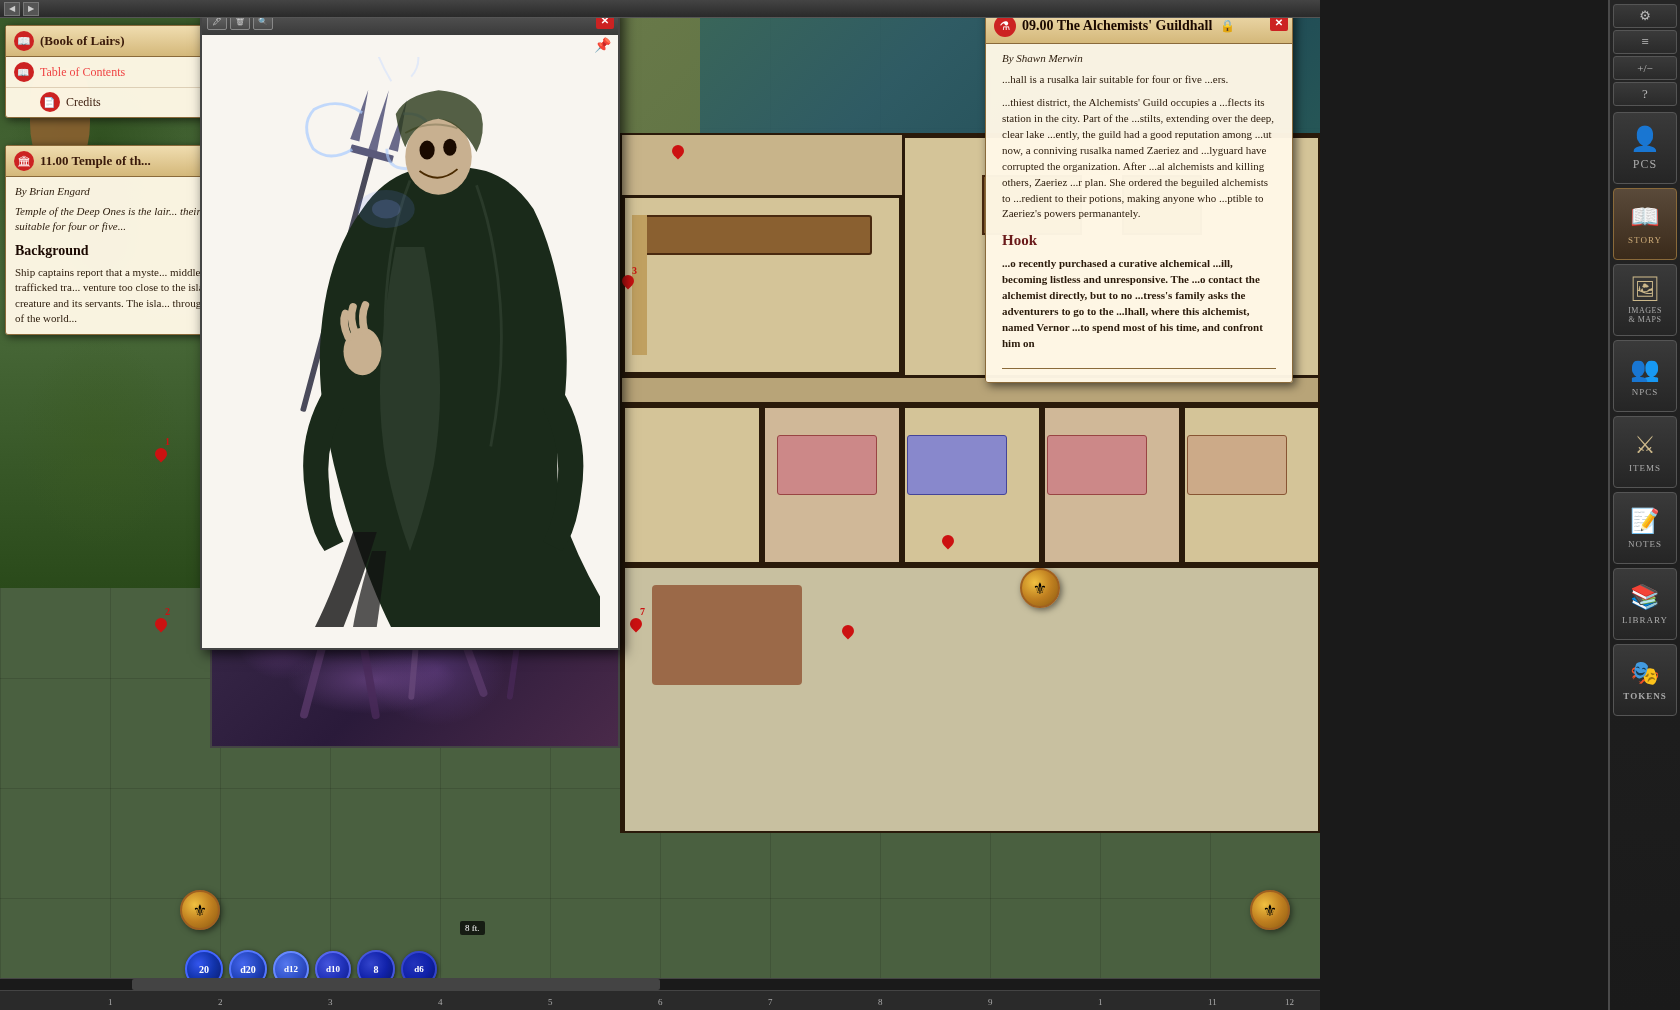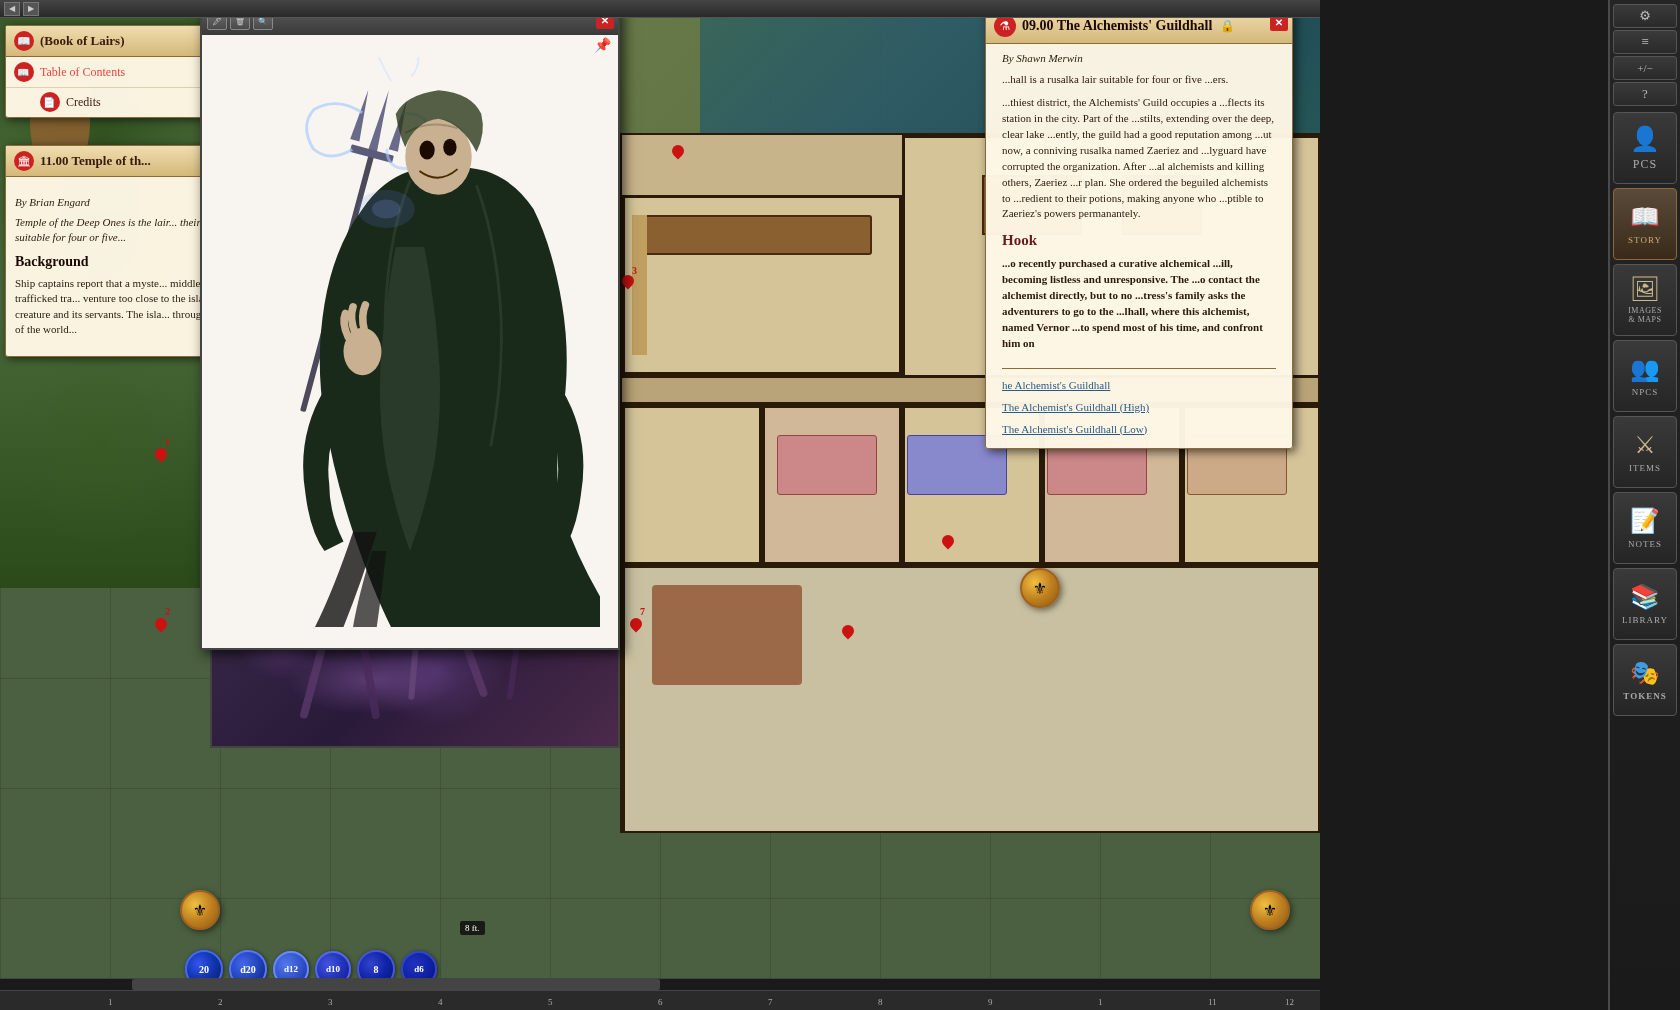--- a/index.html
+++ b/index.html
@@ -157,21 +157,21 @@
       <div style="width:20px; height:20px; background:#cc2222; border-radius:50%; display:flex; align-items:center; justify-content:center; color:white; font-size:10px; flex-shrink:0;">📄</div>
       <span style="font-size:12px; color:#3a1a0a;">Credits</span>
     </div>
   </div>
 
   <div style="position:absolute; top:145px; left:5px; width:265px; background:rgba(255,248,230,0.97); border:1px solid #8a6a3a; border-radius:3px; box-shadow:2px 2px 8px rgba(0,0,0,0.6); z-index:21;">
     <div style="background:linear-gradient(180deg, #f0ddb0, #d4b87a); border-bottom:1px solid #8a6a3a; padding:5px 8px; display:flex; align-items:center; gap:6px; cursor:pointer; position:relative;">
       <div style="width:20px; height:20px; background:#cc2222; border-radius:50%; display:flex; align-items:center; justify-content:center; color:white; font-size:11px; flex-shrink:0;">🏛</div>
       <span style="font-size:13px; font-weight:bold; color:#3a1a0a;">11.00 Temple of th...</span>
     </div>
-    <div style="padding:18px 9px; font-size:11px; color:#2a1a0a; line-height:1.45;">
+    <div style="padding:7px 9px; font-size:11px; color:#2a1a0a; line-height:1.45;">
       <div style="font-style:italic; margin-bottom:4px; font-size:11px;">By Brian Engard</div>
       <p style="font-style:italic; margin-bottom:6px; font-size:11px; line-height:1.4;">Temple of the Deep Ones is the lair... their god, suitable for four or five...</p>
       <h3 style="font-size:14px; font-weight:bold; color:#1a0800; margin-bottom:4px;">Background</h3>
       <p style="font-size:11px; line-height:1.4; color:#2a1a0a;">Ship captains report that a myste... middle of a heavily trafficked tra... venture too close to the island ar... creature and its servants. The isla... throughout this part of the world...</p>
     </div>
   </div>
 
   <div style="position:absolute; top:5px; left:200px; width:420px; height:645px; background:white; border:2px solid #444; box-shadow:4px 4px 12px rgba(0,0,0,0.7); z-index:26; overflow:hidden;">
 
     <div style="position:absolute; top:0; left:0; width:100%; height:28px; background:linear-gradient(180deg, #5a5a5a, #3a3a3a); display:flex; align-items:center; gap:3px; padding:0 5px; z-index:2;">
@@ -250,25 +250,20 @@
       </div>
       <div style="position:absolute; right:4px; top:4px; width:18px; height:18px; background:#cc2222; border-radius:2px; display:flex; align-items:center; justify-content:center; font-size:10px; color:white; font-weight:bold; cursor:pointer;">✕</div>
     </div>
     <div style="padding:7px 16px; font-size:11px; color:#2a1a0a; line-height:1.45; max-height:580px; overflow-y:auto;">
       <div style="font-style:italic; margin-bottom:5px;">By Shawn Merwin</div>
       <p style="margin-bottom:7px;">...hall is a rusalka lair suitable for four or five ...ers.</p>
       <p style="margin-bottom:7px; line-height:1.45;">...thiest district, the Alchemists' Guild occupies a ...flects its station in the city. Part of the ...stilts, extending over the deep, clear lake ...ently, the guild had a good reputation among ...ut now, a conniving rusalka named Zaeriez and ...lyguard have corrupted the organization. After ...al alchemists and killing others, Zaeriez ...r plan. She ordered the beguiled alchemists to ...redient to their potions, making anyone who ...ptible to Zaeriez's powers permanantely.</p>
       <h3 style="font-size:15px; font-weight:bold; color:#6a1a1a; margin:8px 0 4px;">Hook</h3>
       <p style="margin-bottom:16px; line-height:1.45;font-weight:bold;">...o recently purchased a curative alchemical ...ill, becoming listless and unresponsive. The ...o contact the alchemist directly, but to no ...tress's family asks the adventurers to go to the ...lhall, where this alchemist, named Vernor ...to spend most of his time, and confront him on</p>
       <div style="border-top:1px solid #8a6a3a; margin:6px 0;"></div>
-      <div>
-        <div class="map-link" style="padding:3px 0; font-size:11px; color:#2a5a8a; cursor:pointer; text-decoration:underline;">he Alchemist's Guildhall</div>
-        <div class="map-link" style="padding:3px 0; font-size:11px; color:#2a5a8a; cursor:pointer; text-decoration:underline;">The Alchemist's Guildhall (High)</div>
-        <div class="map-link" style="padding:3px 0; font-size:11px; color:#2a5a8a; cursor:pointer; text-decoration:underline;">The Alchemist's Guildhall (Low)</div>
-      </div>
     </div>
   </div>
 
   <div style="position:absolute; top:0; right:0; width:72px; height:1010px; background:linear-gradient(180deg, #252525, #1a1a1a); border-left:2px solid #4a4a4a; z-index:50; display:flex; flex-direction:column; align-items:center; padding-top:4px; gap:2px;">
 
     <div style="width:64px; display:flex; flex-direction:column; gap:2px; margin-bottom:4px;">
       <div style="width:64px; height:24px; background:linear-gradient(180deg, #3a3a3a, #2a2a2a); border:1px solid #555; border-radius:3px; display:flex; align-items:center; justify-content:center; cursor:pointer; font-size:13px; color:#bbb;">⚙</div>
       <div style="width:64px; height:24px; background:linear-gradient(180deg, #3a3a3a, #2a2a2a); border:1px solid #555; border-radius:3px; display:flex; align-items:center; justify-content:center; cursor:pointer; font-size:13px; color:#bbb;">≡</div>
       <div style="width:64px; height:24px; background:linear-gradient(180deg, #3a3a3a, #2a2a2a); border:1px solid #555; border-radius:3px; display:flex; align-items:center; justify-content:center; cursor:pointer; font-size:11px; color:#bbb;">+/−</div>
       <div style="width:64px; height:24px; background:linear-gradient(180deg, #3a3a3a, #2a2a2a); border:1px solid #555; border-radius:3px; display:flex; align-items:center; justify-content:center; cursor:pointer; font-size:13px; color:#bbb;">?</div>

